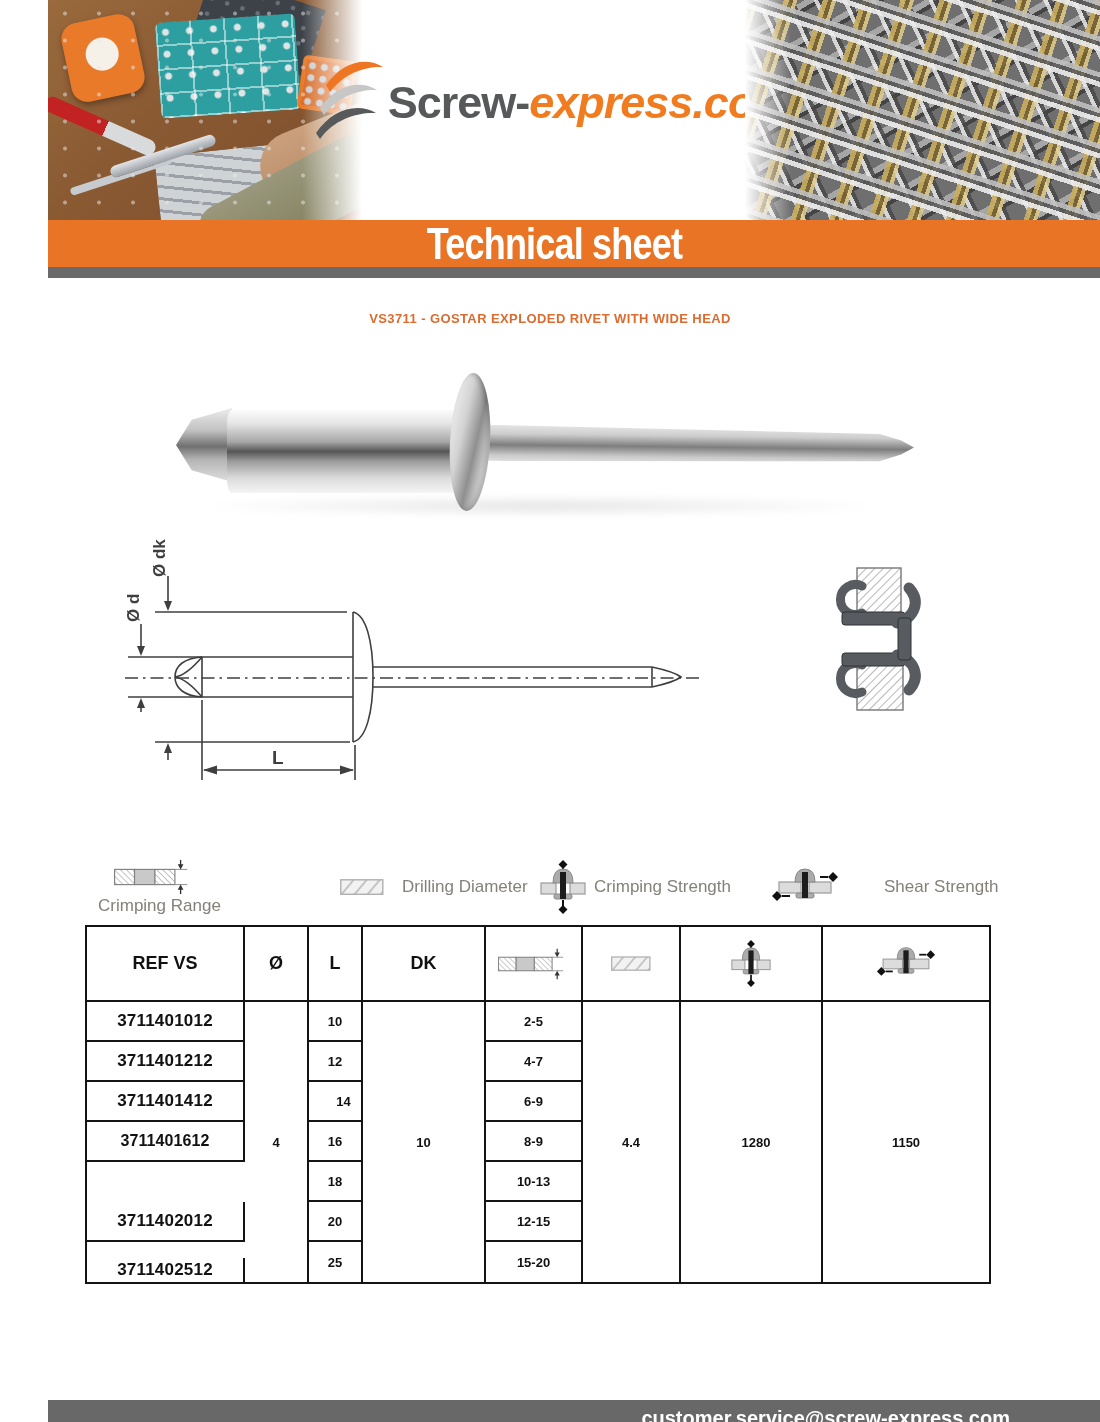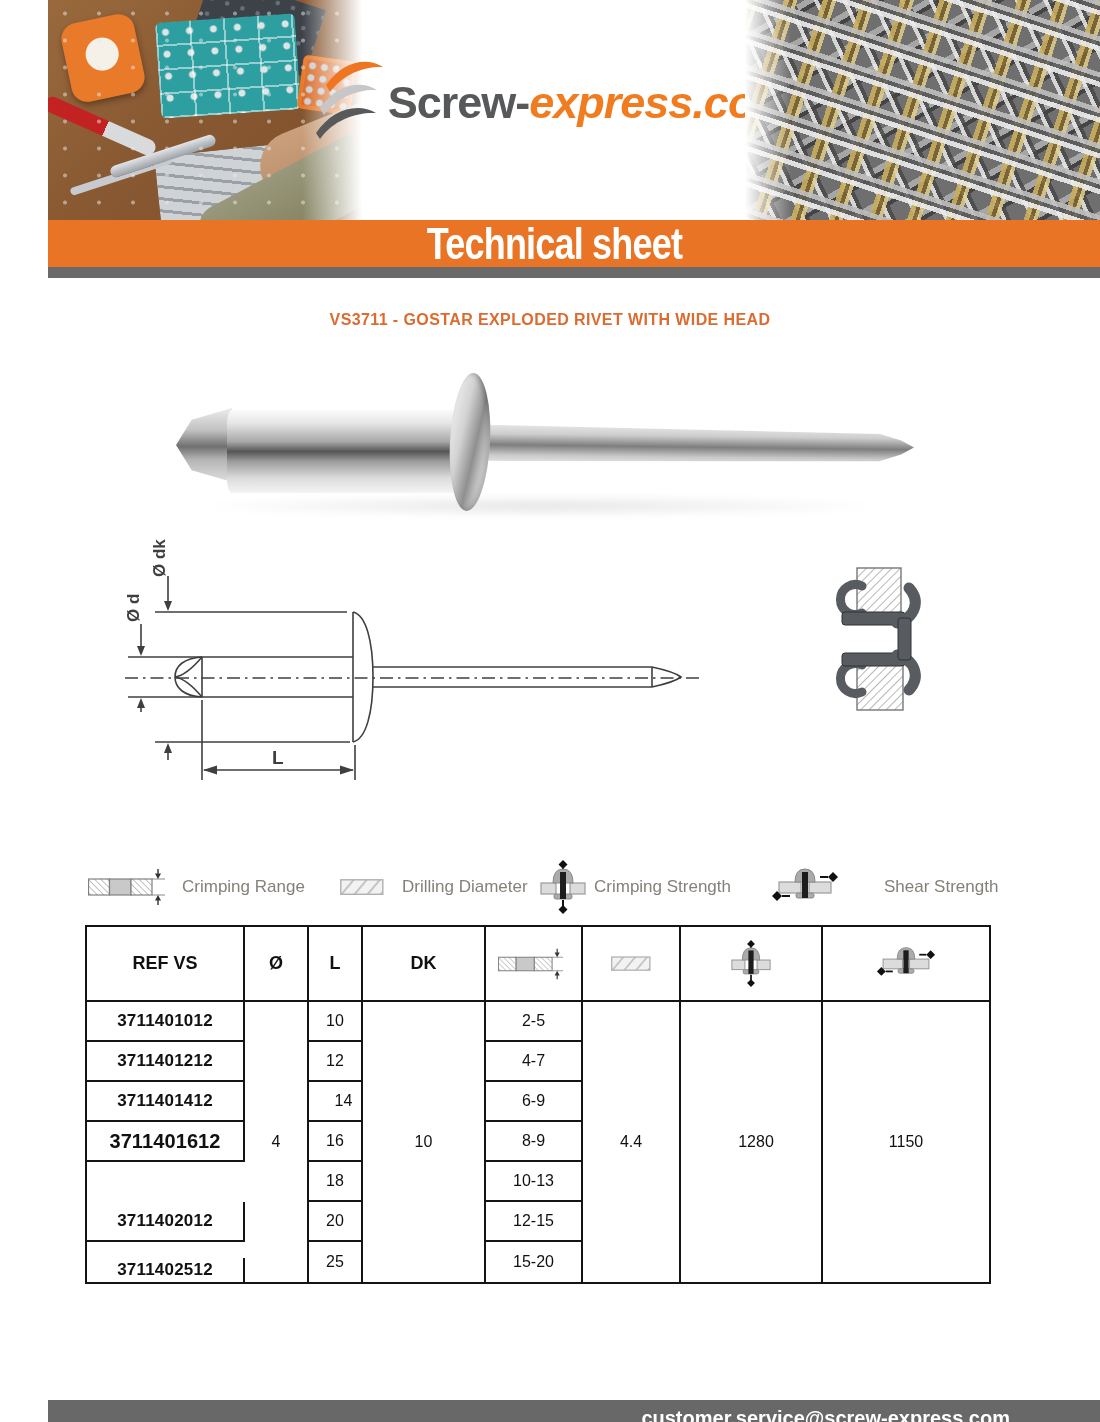--- a/index.html
+++ b/index.html
@@ -59,21 +59,21 @@
   .logo-orange { color:#f07c1f; font-style:italic; }
 
   .banner { position:absolute; left:48px; top:220px; width:1052px; height:47px; background:#e97425;
     display:flex; align-items:center; justify-content:center; }
   .banner span { display:inline-block; color:#fff; font-size:45px; font-weight:700; letter-spacing:-1px;
     transform:scaleX(.8) translateX(-24px); }
   .gray-strip { position:absolute; left:48px; top:267px; width:1052px; height:11px; background:#6a6a6a; }
 
   
   .product-title { position:absolute; left:0; top:311px; width:1100px; text-align:center;
-    color:#dc6b30; font-size:16px; font-weight:700; letter-spacing:.4px; }
+    color:#dc6b30; font-size:13px; font-weight:700; letter-spacing:.4px; }
 
   
   .product-photo { position:absolute; left:0; top:365px; width:1100px; height:168px; }
   .pp { position:absolute; }
   .pp-shadow { left:190px; top:130px; width:700px; height:22px; border-radius:50%;
     background:radial-gradient(ellipse, rgba(0,0,0,.10), rgba(0,0,0,0) 70%); filter:blur(3px); }
   .pp-head { left:176px; top:43px; width:56px; height:74px;
     clip-path:polygon(100% 0, 28% 16%, 0 50%, 28% 84%, 100% 100%);
     background:linear-gradient(180deg,#ececec 0%,#c2c2c2 30%,#707070 52%,#b5b5b5 70%,#dedede 100%); }
   .pp-body { left:227px; top:45px; width:232px; height:83px; border-radius:5px/14px;
@@ -94,23 +94,23 @@
 
   
   .spec-table { position:absolute; left:85px; top:925px; border:2.5px solid #141414; background:#fff;
     display:grid; grid-template-columns:158px 64px 54px 123px 97px 98px 142px 166px;
     grid-template-rows:75px repeat(7, 40px); }
   .cell { border-right:2px solid #141414; border-bottom:2px solid #141414;
     display:flex; align-items:center; justify-content:center; color:#111; }
   .cell.nr { border-right:none; }
   .cell.nb { border-bottom:none; }
   .th { font-size:18px; font-weight:700; }
-  .td { font-size:16px; font-weight:400; }
+  .td { font-size:13px; font-weight:700; }
   .ref { font-size:17px; font-weight:700; letter-spacing:.2px; }
-  .ref.alt { font-size:20px; font-weight:600; letter-spacing:.1px; }
+  .ref.alt { font-size:16px; font-weight:600; letter-spacing:.1px; }
 
   
   .footer { position:absolute; left:48px; top:1400px; width:1052px; height:37px; background:#686868;
     display:flex; align-items:center; justify-content:flex-end; padding-right:90px; }
   .footer span { color:#fff; font-size:20px; font-weight:700; letter-spacing:0; }
 
   .icon-svg { display:block; }
 </style>
 </head>
 <body>
@@ -272,21 +272,21 @@
       <g id="cs-top">
         <path d="M862 586 A15 15 0 1 0 862 613" fill="none" stroke="#585c60" stroke-width="9" stroke-linecap="round"></path>
         <rect x="842" y="612" width="63" height="13" rx="3" fill="#585c60" stroke="#2f3336" stroke-width="1"></rect>
         <path d="M897 623 C915 618 921 601 909 588" fill="none" stroke="#585c60" stroke-width="11" stroke-linecap="round"></path>
       </g>
       <use href="#cs-top" transform="translate(0,1278) scale(1,-1)"></use>
       <rect x="898" y="618" width="13" height="42" rx="3" fill="#585c60" stroke="#2f3336" stroke-width="1"></rect>
     </g>
   </svg>
 
-  <div class="legend-item" style="left:88px;">
+  <div class="legend-item" style="left:88px;flex-direction:column;">
     <svg class="icon-svg" width="84" height="40" viewBox="0 0 84 40">
         <use href="#ic-crimp"></use>
       </svg>
     <span class="legend-label" style="margin-left:10px;">Crimping Range</span>
   </div>
   <div class="legend-item" style="left:340px;">
     <svg class="icon-svg" width="44" height="17" viewBox="0 0 44 17">
         <use href="#ic-drill"></use>
       </svg>
     <span class="legend-label" style="margin-left:18px;">Drilling Diameter</span>

